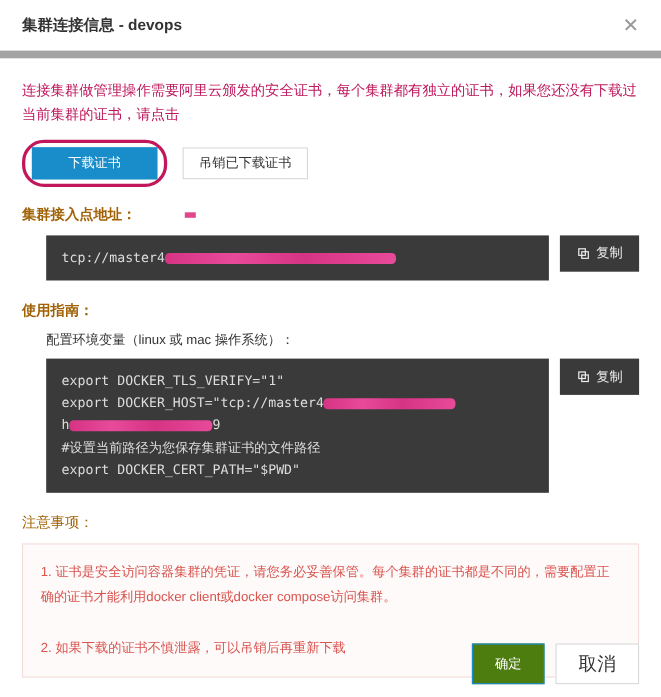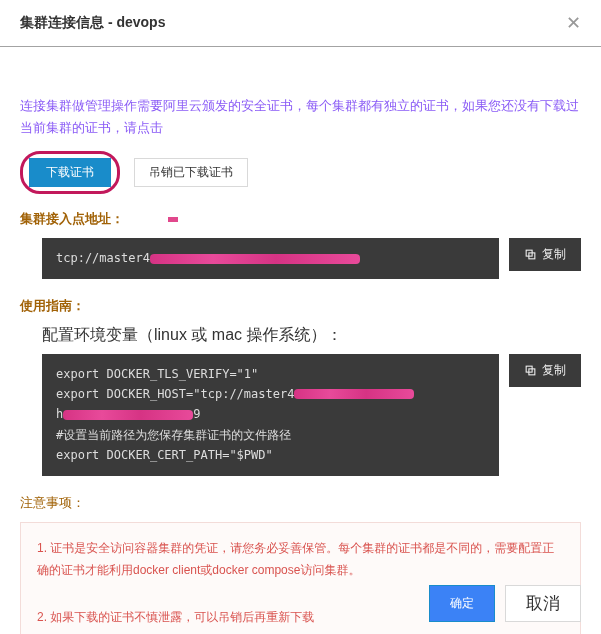--- a/index.html
+++ b/index.html
@@ -13,59 +13,58 @@
       color: #333;
     }
     .modal {
       padding: 0;
     }
     .modal-header {
       display: flex;
       justify-content: space-between;
       align-items: flex-start;
       padding: 14px 20px;
-      border-bottom: 1px solid #a3a3a3;
+      border-bottom: 7px solid #a3a3a3;
     }
     .modal-title {
       font-size: 14px;
       font-weight: 600;
       color: #333;
     }
     .close-icon {
       font-size: 18px;
       color: #999;
       cursor: pointer;
       line-height: 1;
     }
     .modal-body {
       padding: 18px 20px 10px 20px;
     }
     .intro-text {
       line-height: 1.7;
-      color: #8b5cf6;
+      color: #be185d;
       margin-bottom: 12px;
-      margin-top: 30px;
     }
     .button-row {
       display: flex;
       align-items: center;
       gap: 14px;
       margin-bottom: 16px;
     }
     .download-btn-wrap {
       border: 3px solid #c2185b;
       border-radius: 20px;
       padding: 4px 6px;
       display: inline-flex;
     }
     .btn-primary {
       background: #198cca;
       color: #fff;
       border: 1px solid #198cca;
-      padding: 5px 16px;
+      padding: 5px 32px;
       font-size: 12px;
       cursor: pointer;
     }
     .btn-secondary {
       background: #fff;
       color: #333;
       border: 1px solid #d9d9d9;
       padding: 5px 14px;
       font-size: 12px;
       cursor: pointer;
@@ -119,21 +118,21 @@
       background: #d63384;
       height: 10px;
       border-radius: 4px;
       vertical-align: middle;
       position: relative;
       background: linear-gradient(90deg, #d63384 0%, #e84a9a 30%, #d63384 60%, #e84a9a 100%);
     }
     .sublabel {
       color: #333;
       margin: 0 0 8px 22px;
-      font-size: 16px;
+      font-size: 12px;
     }
     .notice-title {
       color: #a16207;
       font-weight: 400;
       margin-bottom: 10px;
     }
     .notice-box {
       border: 1px solid #f3dcd9;
       background: #fefaf9;
       padding: 14px 16px;
@@ -142,21 +141,21 @@
       line-height: 1.9;
     }
     .modal-footer {
       position: absolute;
       bottom: 12px;
       right: 20px;
       display: flex;
       gap: 10px;
     }
     .btn-ok {
-      background: #3b82f6;
+      background: #4d7c0f;
       color: #fff;
       border: 1px solid #198cca;
       padding: 6px 20px;
       font-size: 12px;
       cursor: pointer;
     }
     .btn-cancel {
       background: #fff;
       color: #333;
       border: 1px solid #d9d9d9;

